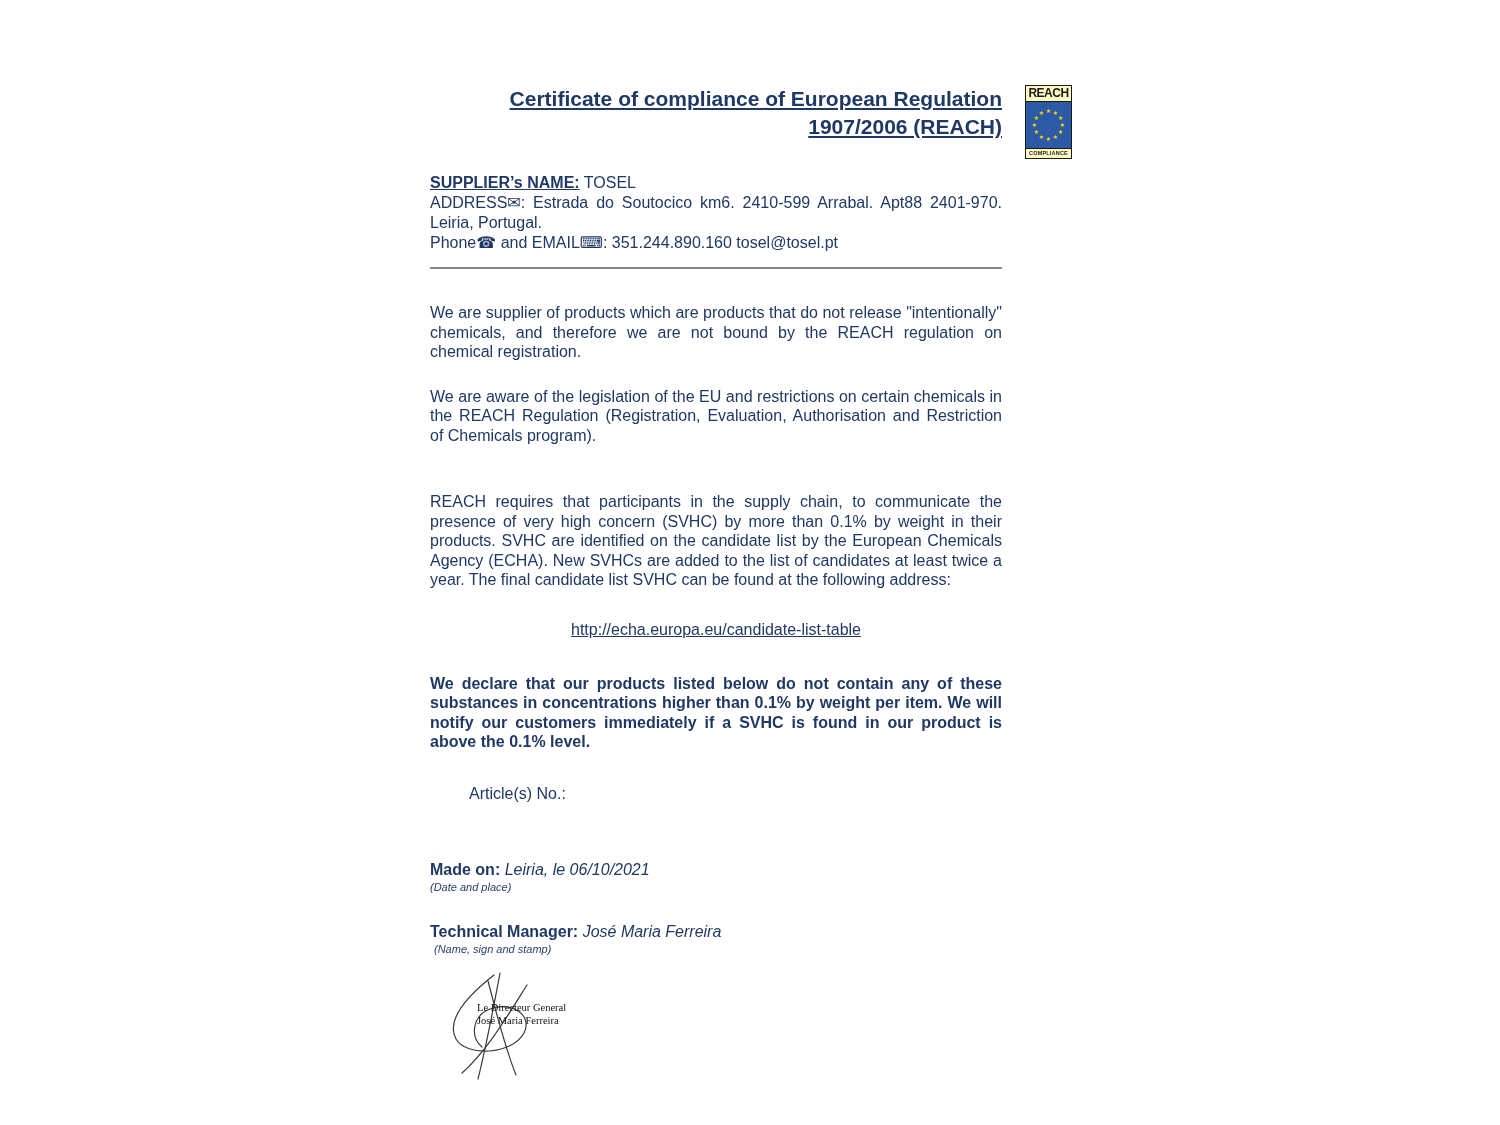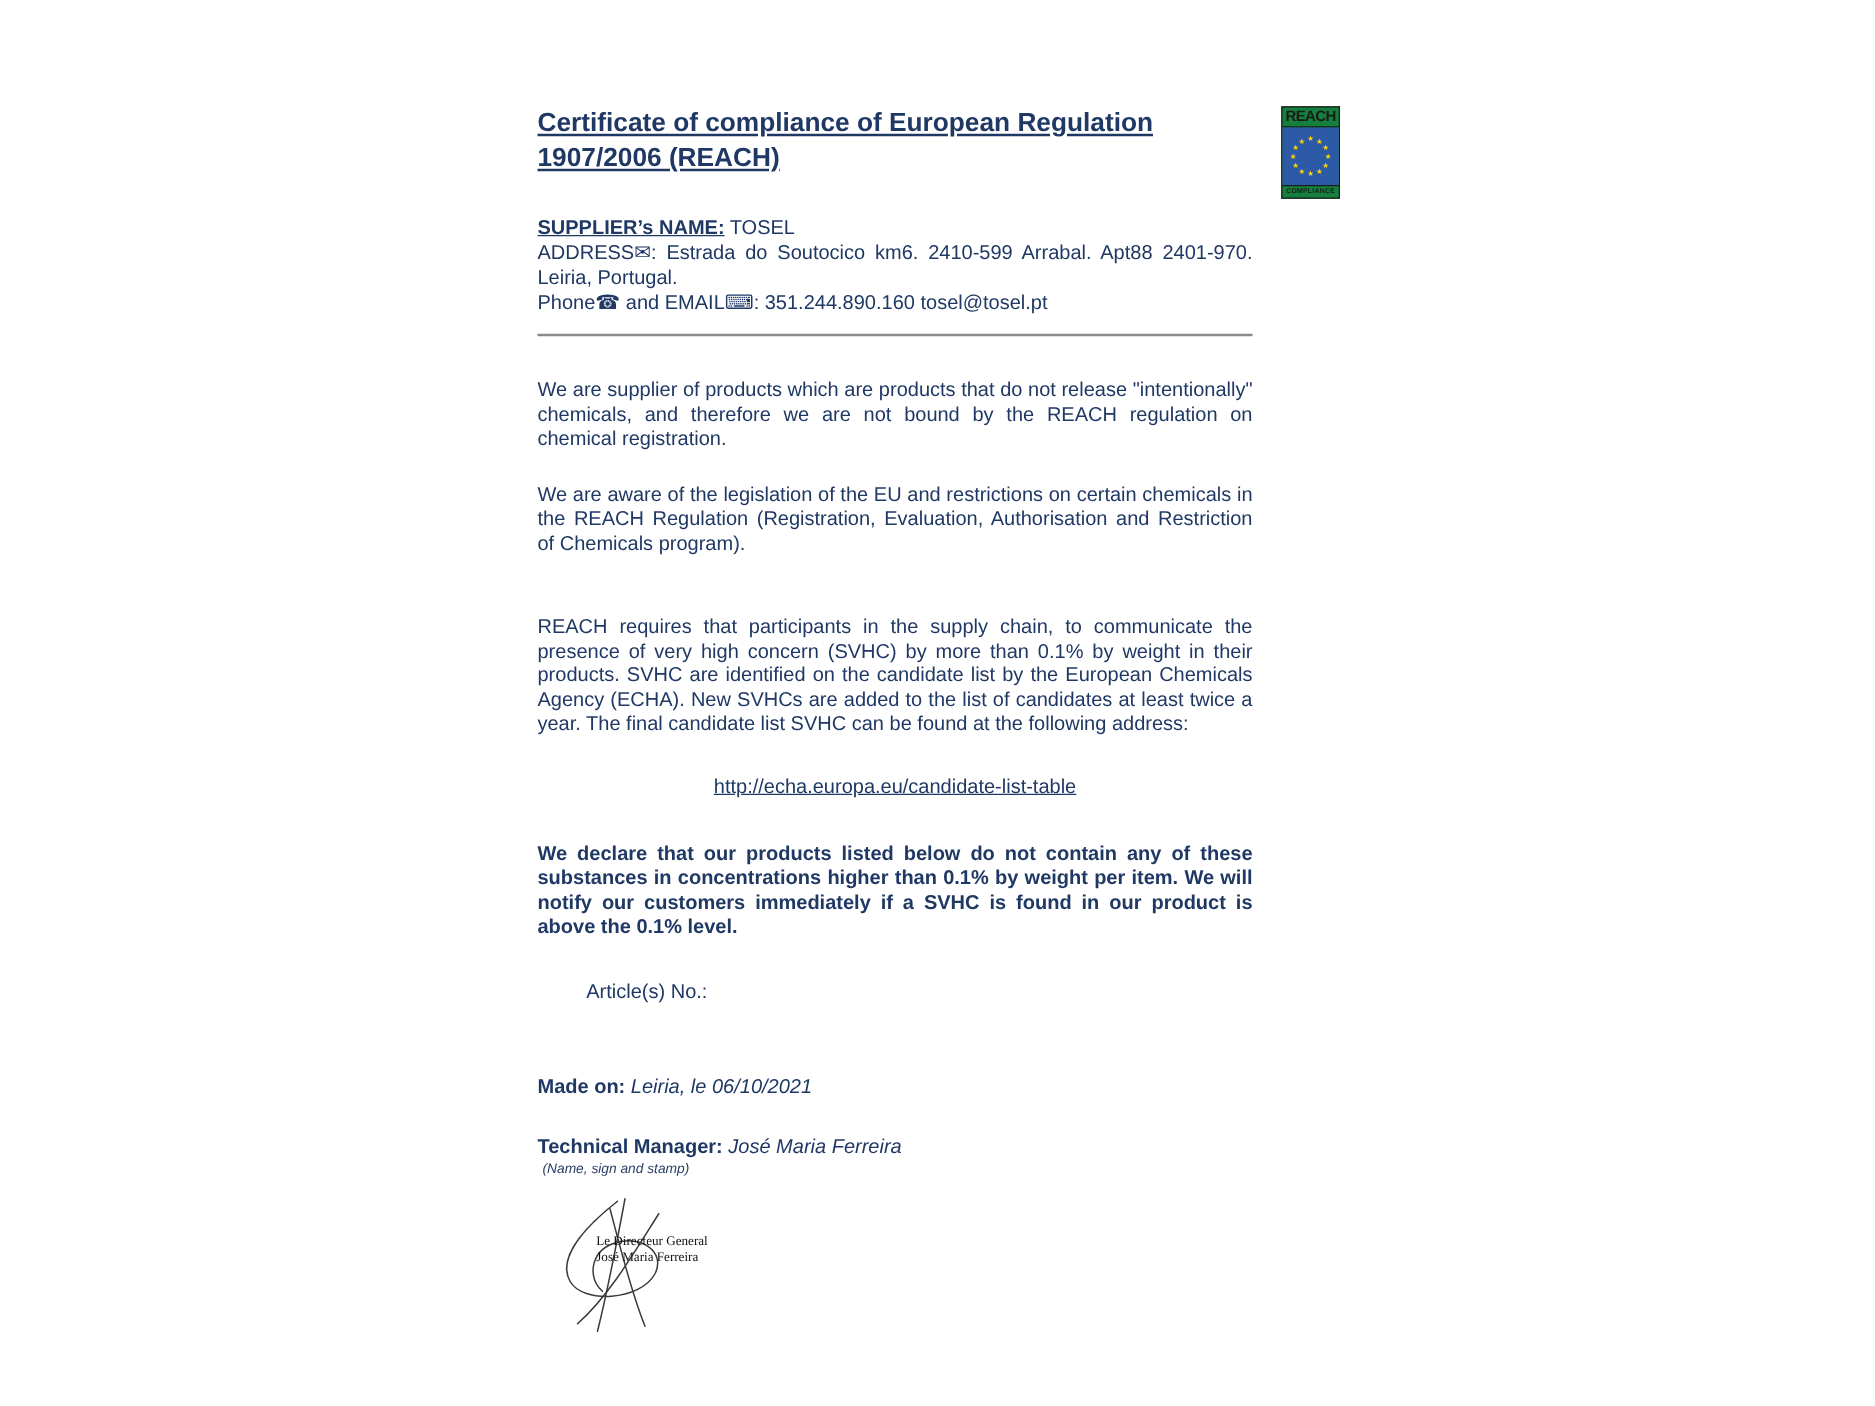--- a/index.html
+++ b/index.html
@@ -4,21 +4,21 @@
 <style>
   * { margin:0; padding:0; box-sizing:border-box; }
   body {
     width:1500px; height:1125px; background:#ffffff; position:relative;
     font-family:"Liberation Sans", sans-serif; color:#1f3864; overflow:hidden;
   }
   .content {
     position:absolute; left:430px; top:85px; width:572px;
   }
   .doc-title {
-    text-align:left; font-size:21px; line-height:28px; font-weight:bold;
+    text-align:right; font-size:21px; line-height:28px; font-weight:bold;
     color:#1f3864;
   }
   .doc-title span { text-decoration:underline; }
   .supplier-block { margin-top:32px; font-size:16px; line-height:20px; text-align:justify; }
   .supplier-line { margin:0; }
   .label-underline { font-weight:bold; text-decoration:underline; }
   .divider { margin-top:14px; border:none; border-top:2px solid #8a8a8a; width:100%; }
   .para { font-size:16px; line-height:19.5px; text-align:justify; }
   .p1 { margin-top:25px; }
   .p2 { margin-top:34px; }
@@ -35,21 +35,21 @@
   .tech-mgr { margin-top:30px; font-size:16px; }
   .signature-wrap { position:relative; margin-top:16px; margin-left:2px; width:150px; height:112px; }
   .signature-svg { position:absolute; left:0; top:0; }
   .signature-text {
     position:absolute; left:45px; top:30px; font-family:"Liberation Serif", serif;
     font-size:10.5px; color:#111; line-height:13px; white-space:nowrap;
   }
   
   .reach-logo {
     position:absolute; left:1025px; top:85px; width:47px;
-    border:1px solid #1a1a1a; background:#15803d;
+    border:1px solid #1a1a1a; background:#fef9c3;
   }
   .reach-logo-top {
     font-size:12px; font-weight:bold; color:#1a1a1a; text-align:center;
     line-height:15px; letter-spacing:-0.5px; border-bottom:1px solid #1a1a1a;
   }
   .reach-logo-flag { height:46px; background:#2d5aa6; position:relative; }
   .reach-logo-bottom {
     font-size:5.5px; font-weight:bold; color:#1a1a1a; text-align:center;
     line-height:9px; border-top:1px solid #1a1a1a; letter-spacing:0.2px;
   }
@@ -102,20 +102,21 @@
   <p class="para p3">REACH requires that participants in the supply chain, to communicate the presence of very high concern (SVHC) by more than 0.1% by weight in their products. SVHC are identified on the candidate list by the European Chemicals Agency (ECHA). New SVHCs are added to the list of candidates at least twice a year. The final candidate list SVHC can be found at the following address:</p>
 
   <p class="link-line"><a>http://echa.europa.eu/candidate-list-table</a></p>
 
   <p class="para p4">We declare that our products listed below do not contain any of these substances in concentrations higher than 0.1% by weight per item. We will notify our customers immediately if a SVHC is found in our product is above the 0.1% level.</p>
 
   <p class="article-line">Article(s) No.:</p>
 
   <div class="made-on">
     <span class="bold-label">Made on:</span><span class="italic-val"> Leiria, le 06/10/2021</span>
+    <div class="caption">(Date and place)</div>
   </div>
 
   <div class="tech-mgr">
     <span class="bold-label">Technical Manager:</span><span class="italic-val"> José Maria Ferreira</span>
     <div class="caption indent">(Name, sign and stamp)</div>
   </div>
 
   <div class="signature-wrap">
     <svg class="signature-svg" width="150" height="112" viewBox="0 0 150 112">
       <g fill="none" stroke="#3a3a3a" stroke-width="1.2" stroke-linecap="round">

